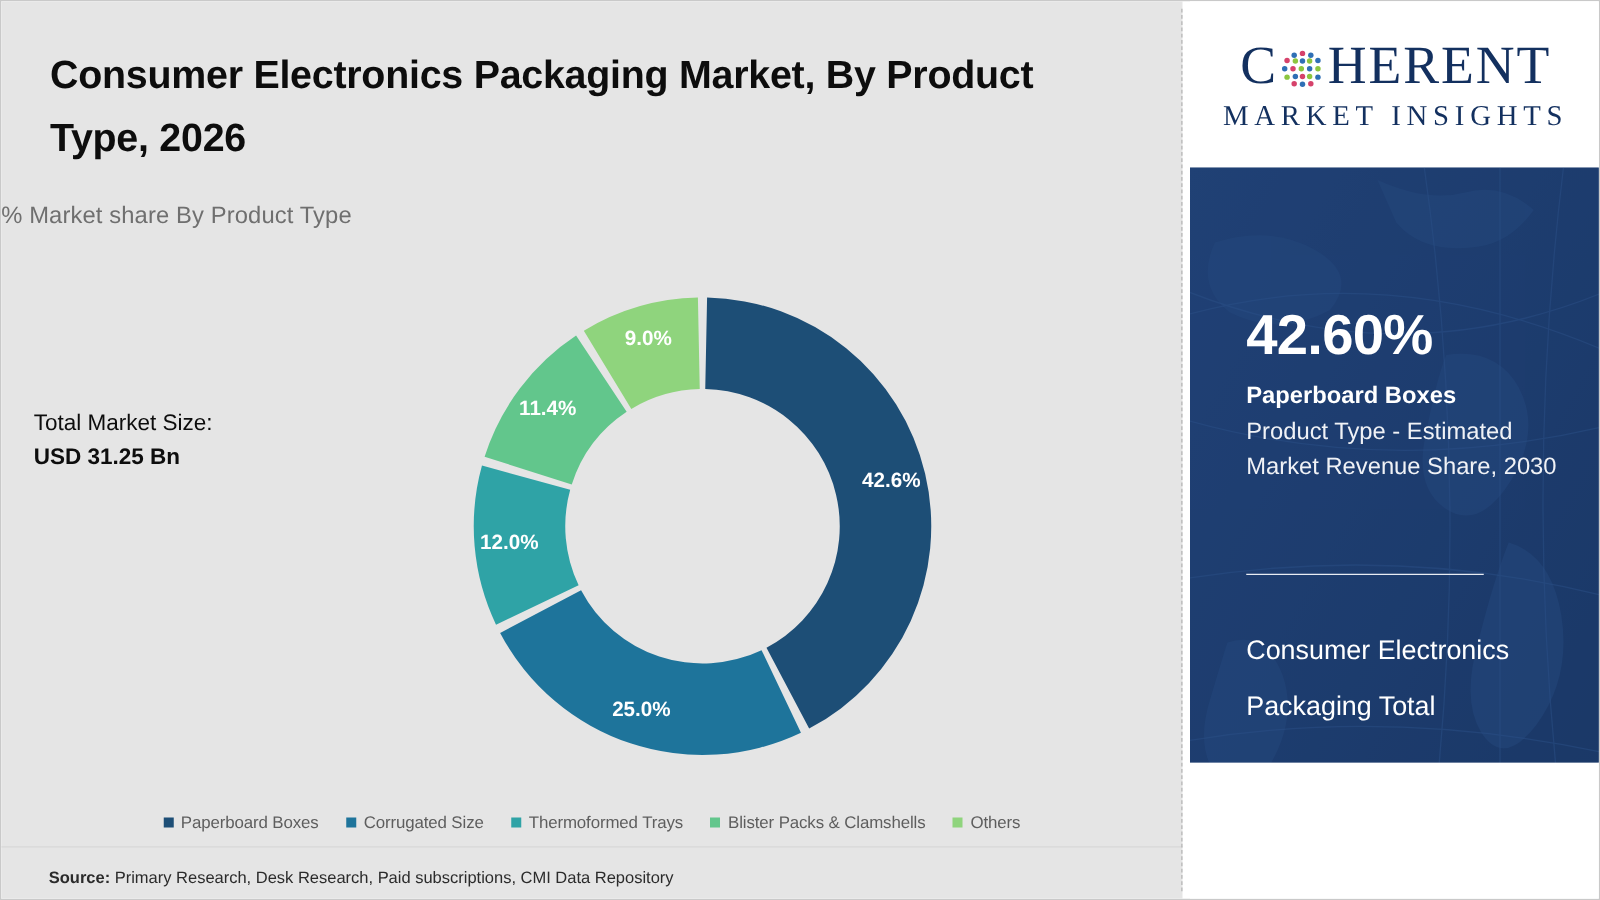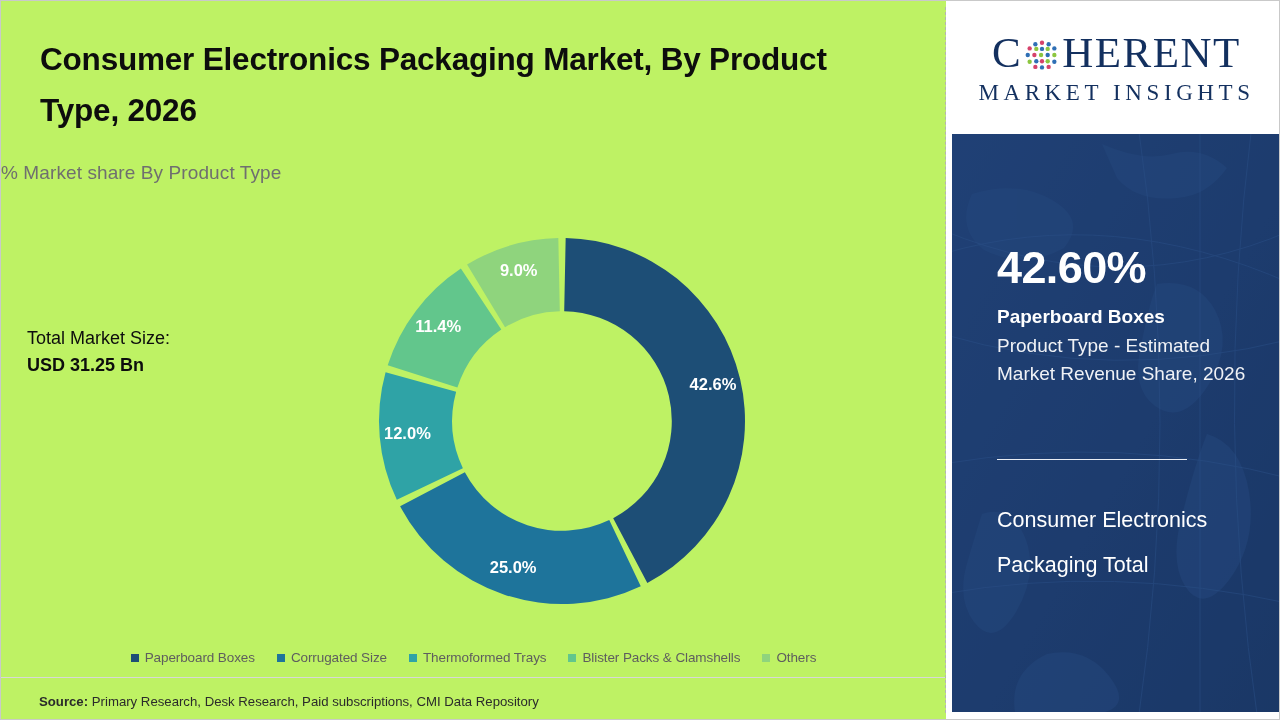--- a/index.html
+++ b/index.html
@@ -12,21 +12,21 @@
   #page{
     position:relative;width:1280px;height:720px;
     box-sizing:border-box;
     border:1px solid #c9c9c9;
     background:#fff;overflow:hidden;
   }
 
   
   #main{
     position:absolute;left:0;top:0;width:945px;height:718px;
-    background:#bef264;
+    background:#e5e5e5;
   }
   #title{
     position:absolute;left:39px;top:33px;width:820px;
     font-size:31.5px;font-weight:bold;color:#0d0d0d;
     line-height:1.62;letter-spacing:-0.2px;
     font-family:"Liberation Sans","DejaVu Sans",sans-serif;
   }
   #subtitle{
     position:absolute;left:0;top:161px;width:945px;
     font-size:19px;color:#6f6f6f;
@@ -93,21 +93,21 @@
     display:inline-block;width:38px;height:38px;margin:0 1px;
     position:relative;top:3px;
   }
   #logo-bottom{
     font-family:"Liberation Serif","DejaVu Serif",serif;
     font-size:23px;color:#13305f;letter-spacing:4.6px;
     margin-top:7px;line-height:1;
   }
 
   #navy{
-    position:absolute;left:0;top:133px;width:329px;height:578px;
+    position:absolute;left:0;top:133px;width:329px;height:476px;
     background:#1d3c6e;overflow:hidden;
   }
   #navy-texture{
     position:absolute;inset:0;opacity:.55;
   }
   #navy-inner{position:absolute;inset:0;}
 
   #big-pct{
     position:absolute;left:45px;top:111px;
     font-size:45px;font-weight:bold;color:#fff;letter-spacing:-.6px;line-height:1;
@@ -257,19 +257,19 @@
           <path d="M300 -10 Q 262 290 306 588"></path>
           <path d="M-10 200 Q 160 250 340 205"></path>
           <path d="M-10 330 Q 170 300 340 345"></path>
           <path d="M-10 460 Q 160 430 340 470"></path>
         </g>
       </svg>
 
       <div id="navy-inner">
         <div id="big-pct">42.60%</div>
         <div id="kpi-name">Paperboard Boxes</div>
-        <div id="kpi-desc">Product Type - Estimated Market Revenue Share, 2026</div>
+        <div id="kpi-desc">Product Type - Estimated Market Revenue Share, 2030</div>
         <div id="hr"></div>
         <div id="market-name">Consumer Electronics Packaging Total</div>
       </div>
     </div>
   </div>
 </div>
 
 </body></html>

